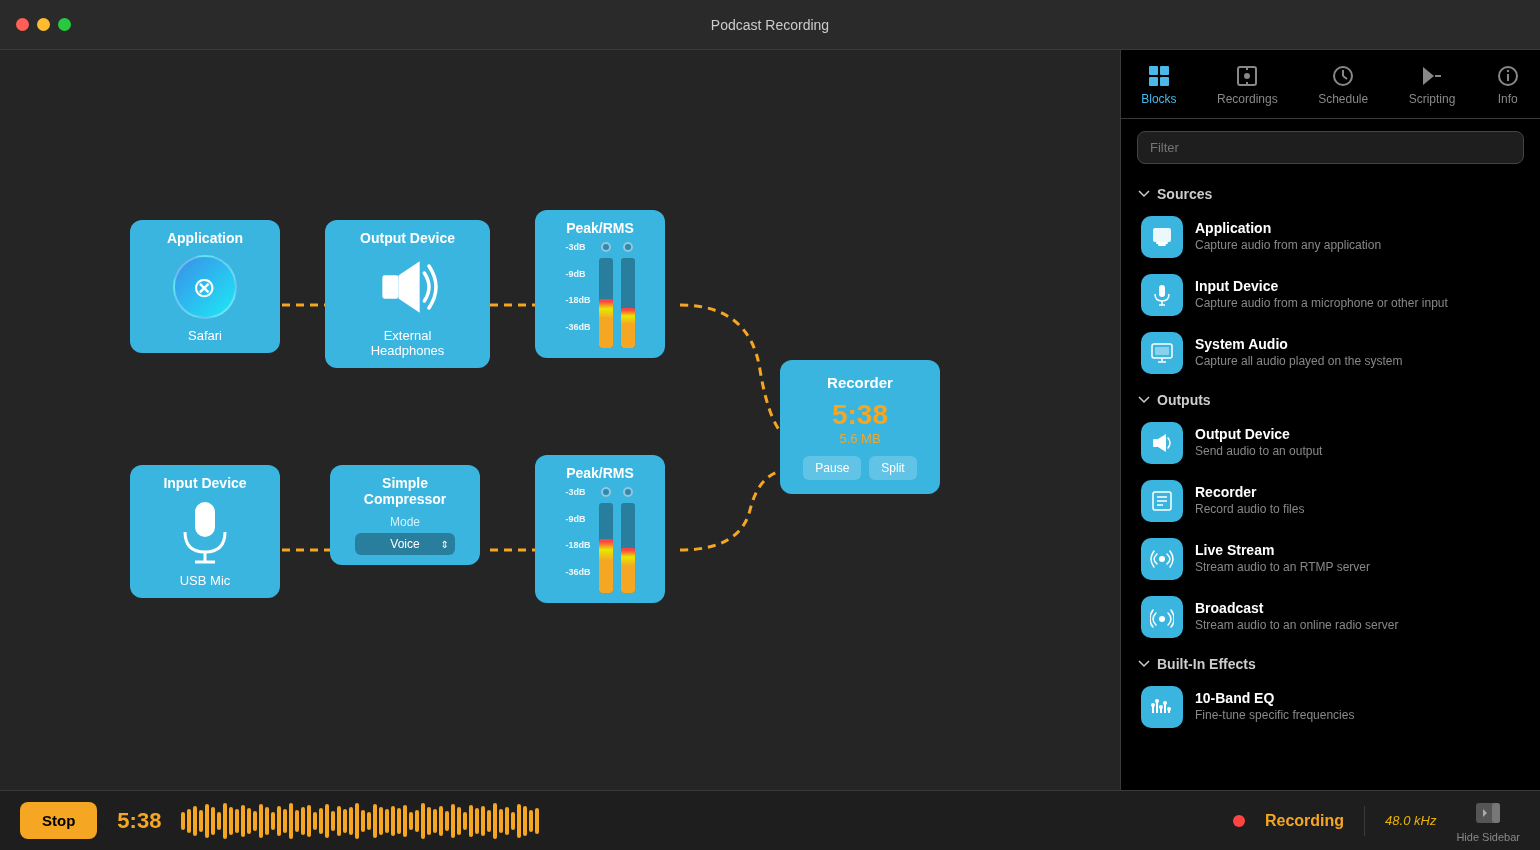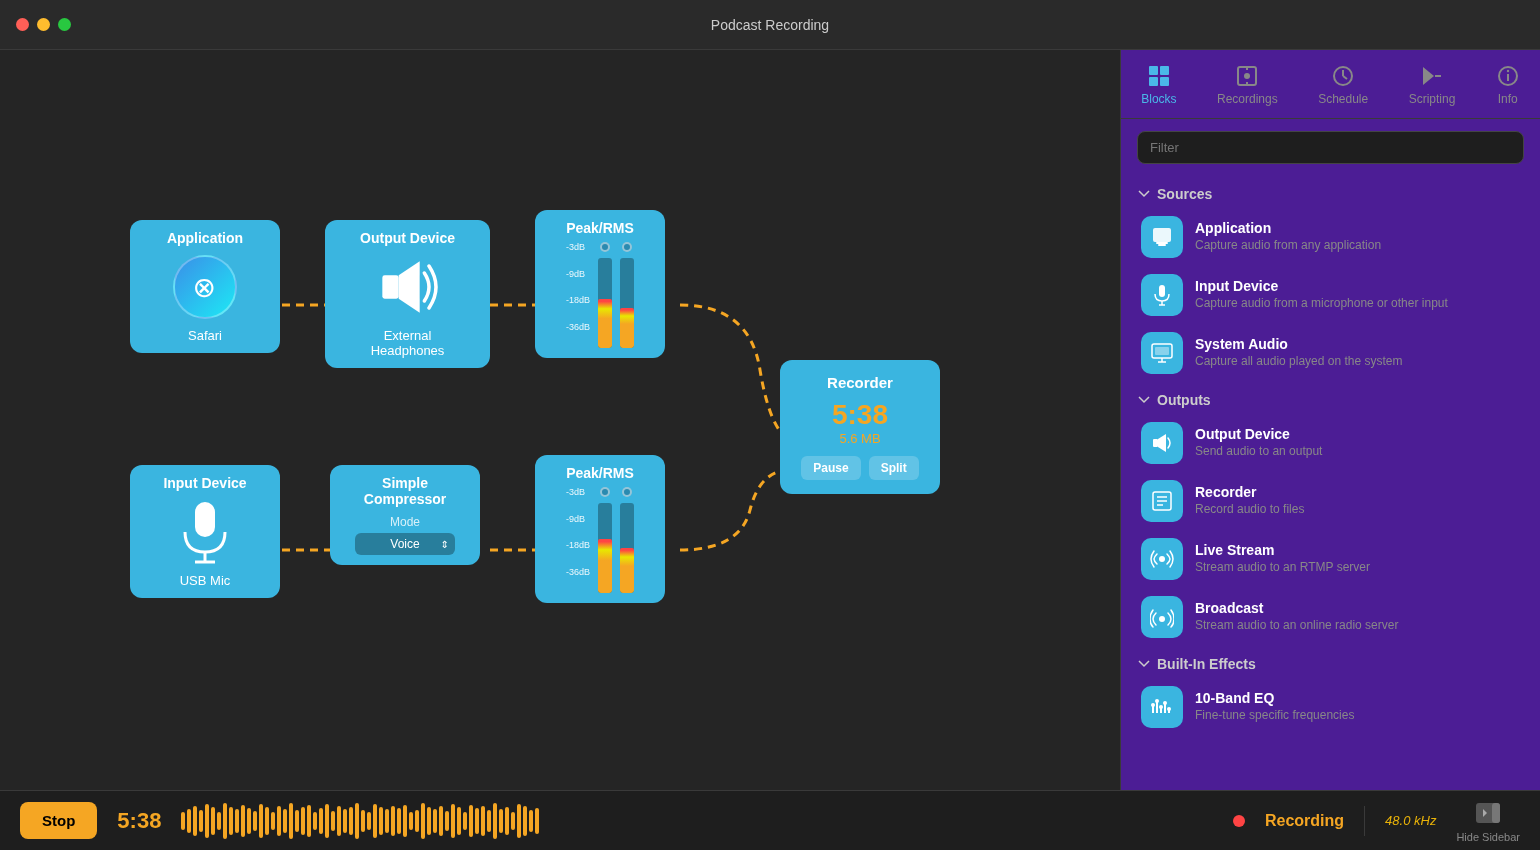--- a/index.html
+++ b/index.html
@@ -70,21 +70,21 @@
       display: flex;
       align-items: center;
       padding: 0 20px;
       gap: 20px;
       flex-shrink: 0;
     }
 
     
     .sidebar {
       width: 420px;
-      background: #4c1d95;
+      background: #000000;
       border-left: 1px solid #3a3a3a;
       display: flex;
       flex-direction: column;
       flex-shrink: 0;
     }
 
     
     .sidebar-tabs {
       display: flex;
       justify-content: space-around;
@@ -262,20 +262,21 @@
       align-items: center;
       width: 130px;
     }
     .meter-labels {
       display: flex;
       flex-direction: column;
       justify-content: space-between;
       height: 90px;
       font-size: 9px;
       color: rgba(255,255,255,0.9);
+      font-weight: bold;
     }
     .meter-bar-container {
       width: 14px;
       height: 90px;
       background: rgba(0,0,0,0.3);
       border-radius: 3px;
       position: relative;
       overflow: hidden;
     }
     .meter-bar-fill {
@@ -324,21 +325,21 @@
     .recorder-buttons {
       display: flex;
       gap: 8px;
     }
     .recorder-btn {
       background: rgba(255,255,255,0.2);
       border: none;
       border-radius: 6px;
       color: #fff;
       font-size: 12px;
-      font-weight: 700;
+      font-weight: 400;
       padding: 5px 12px;
       cursor: pointer;
     }
 
     
     .compressor-block {
       position: absolute;
       background: #3ab5e0;
       border-radius: 12px;
       padding: 10px;

